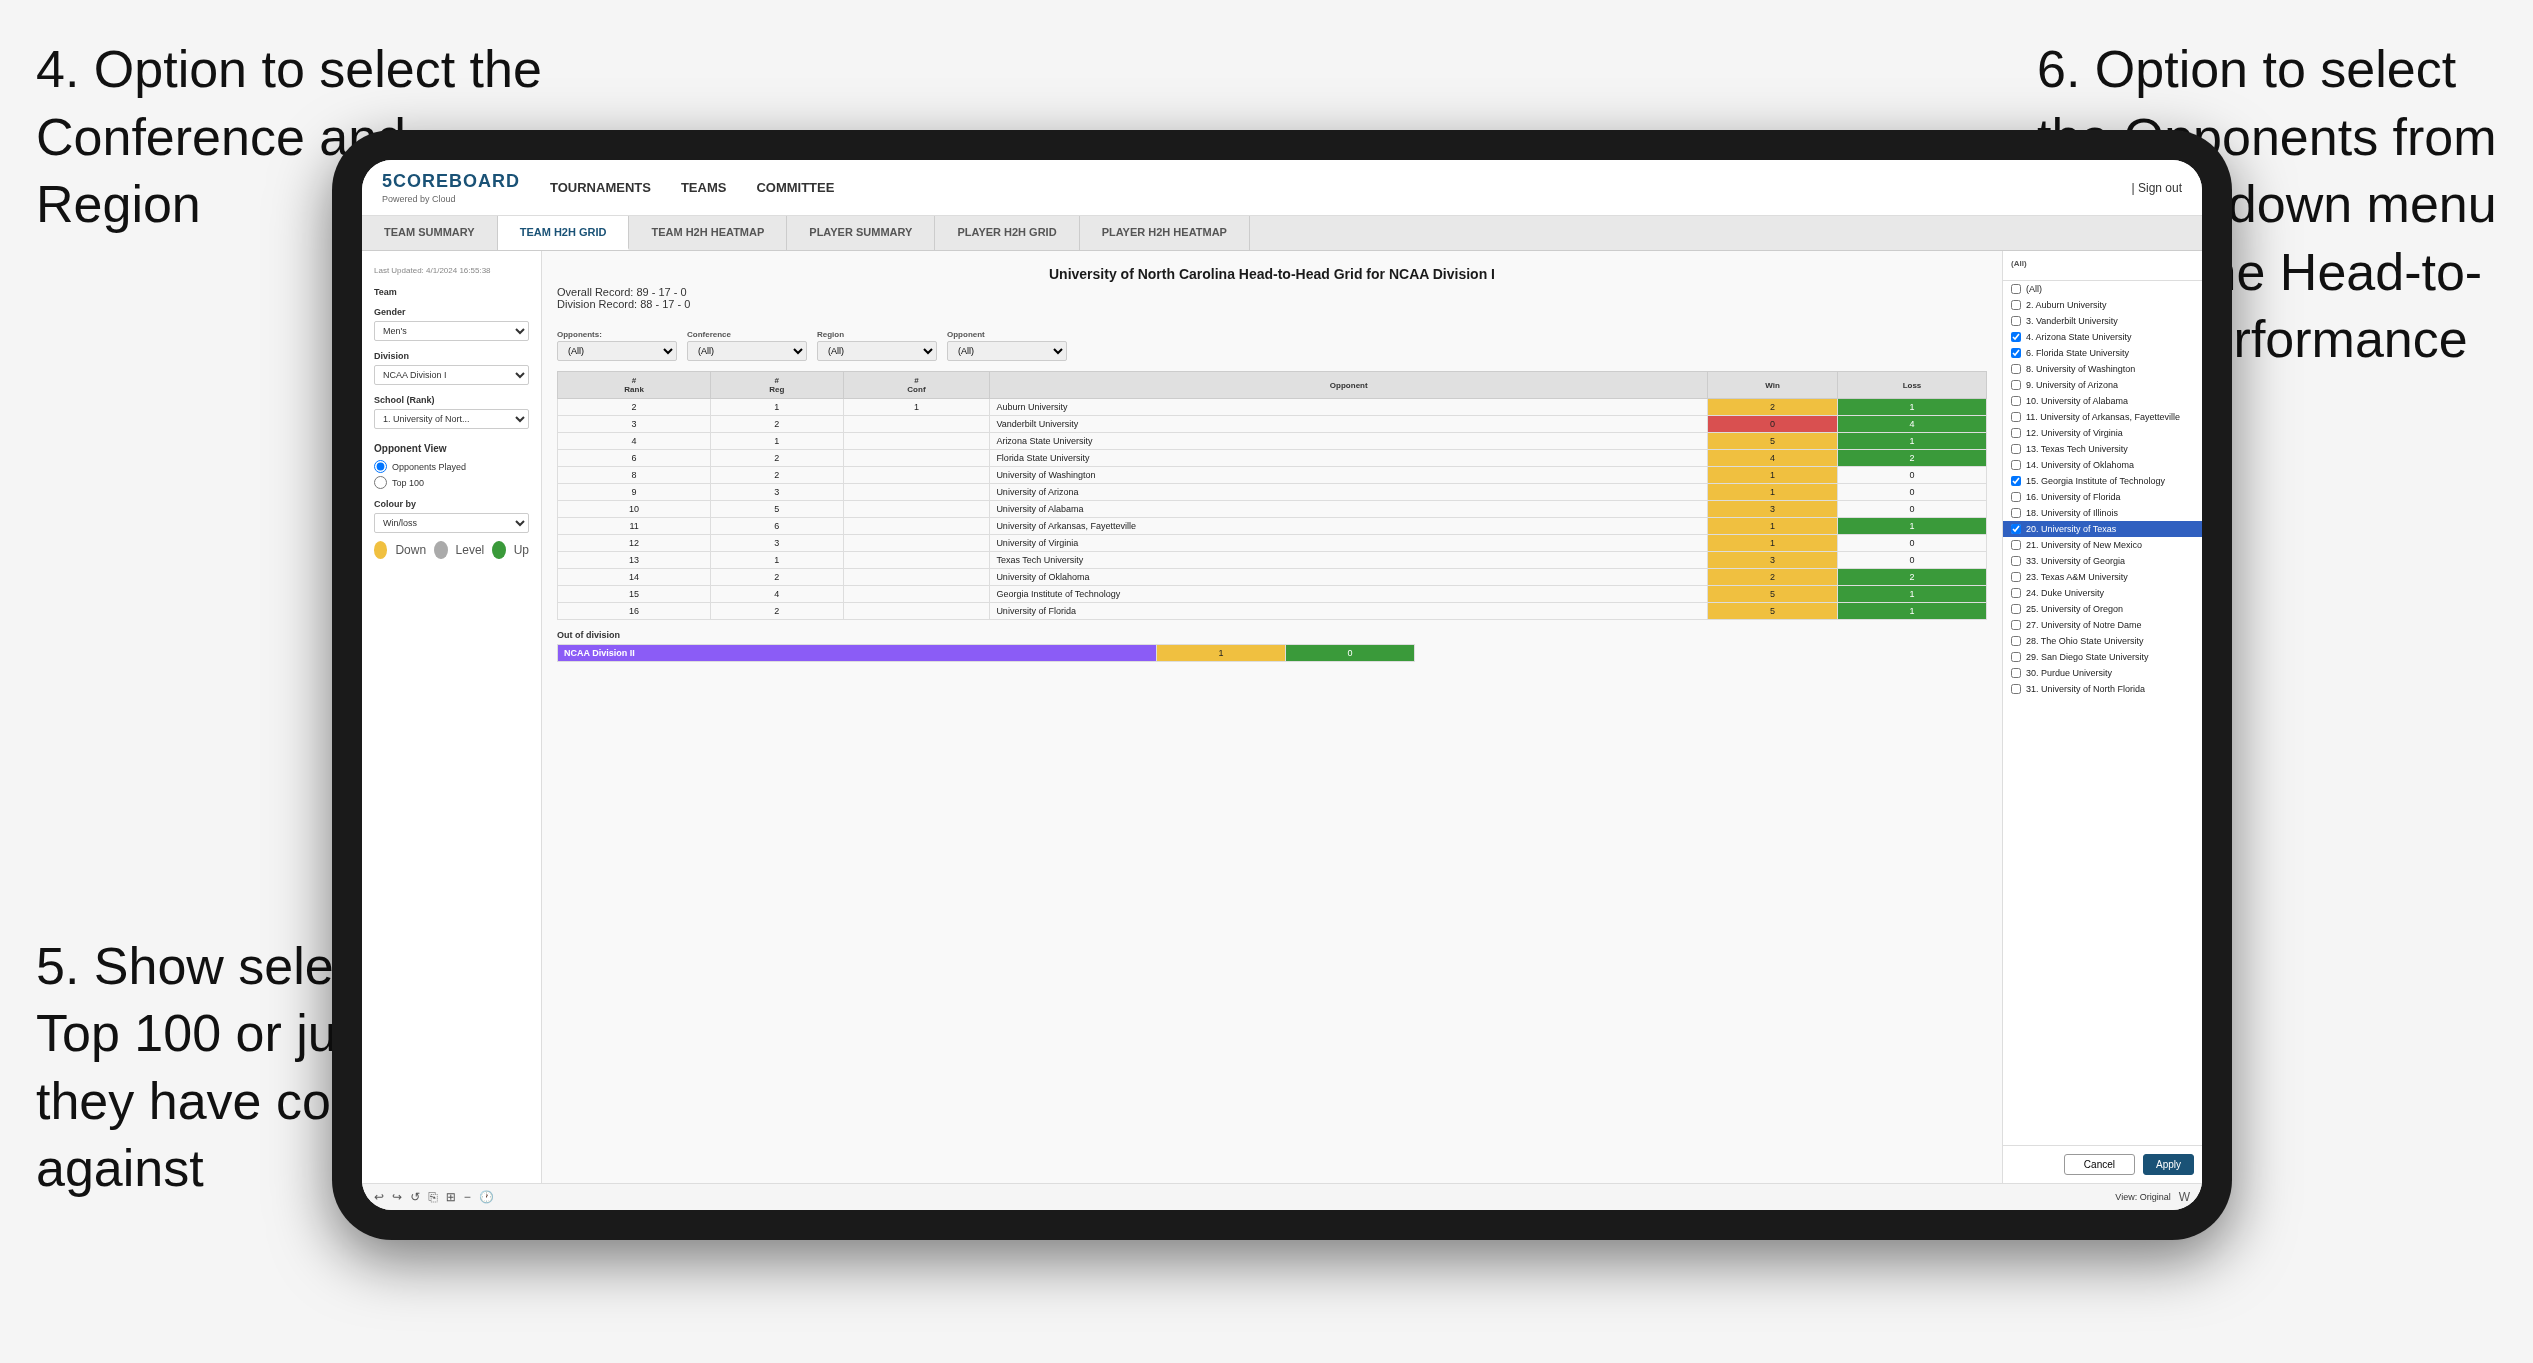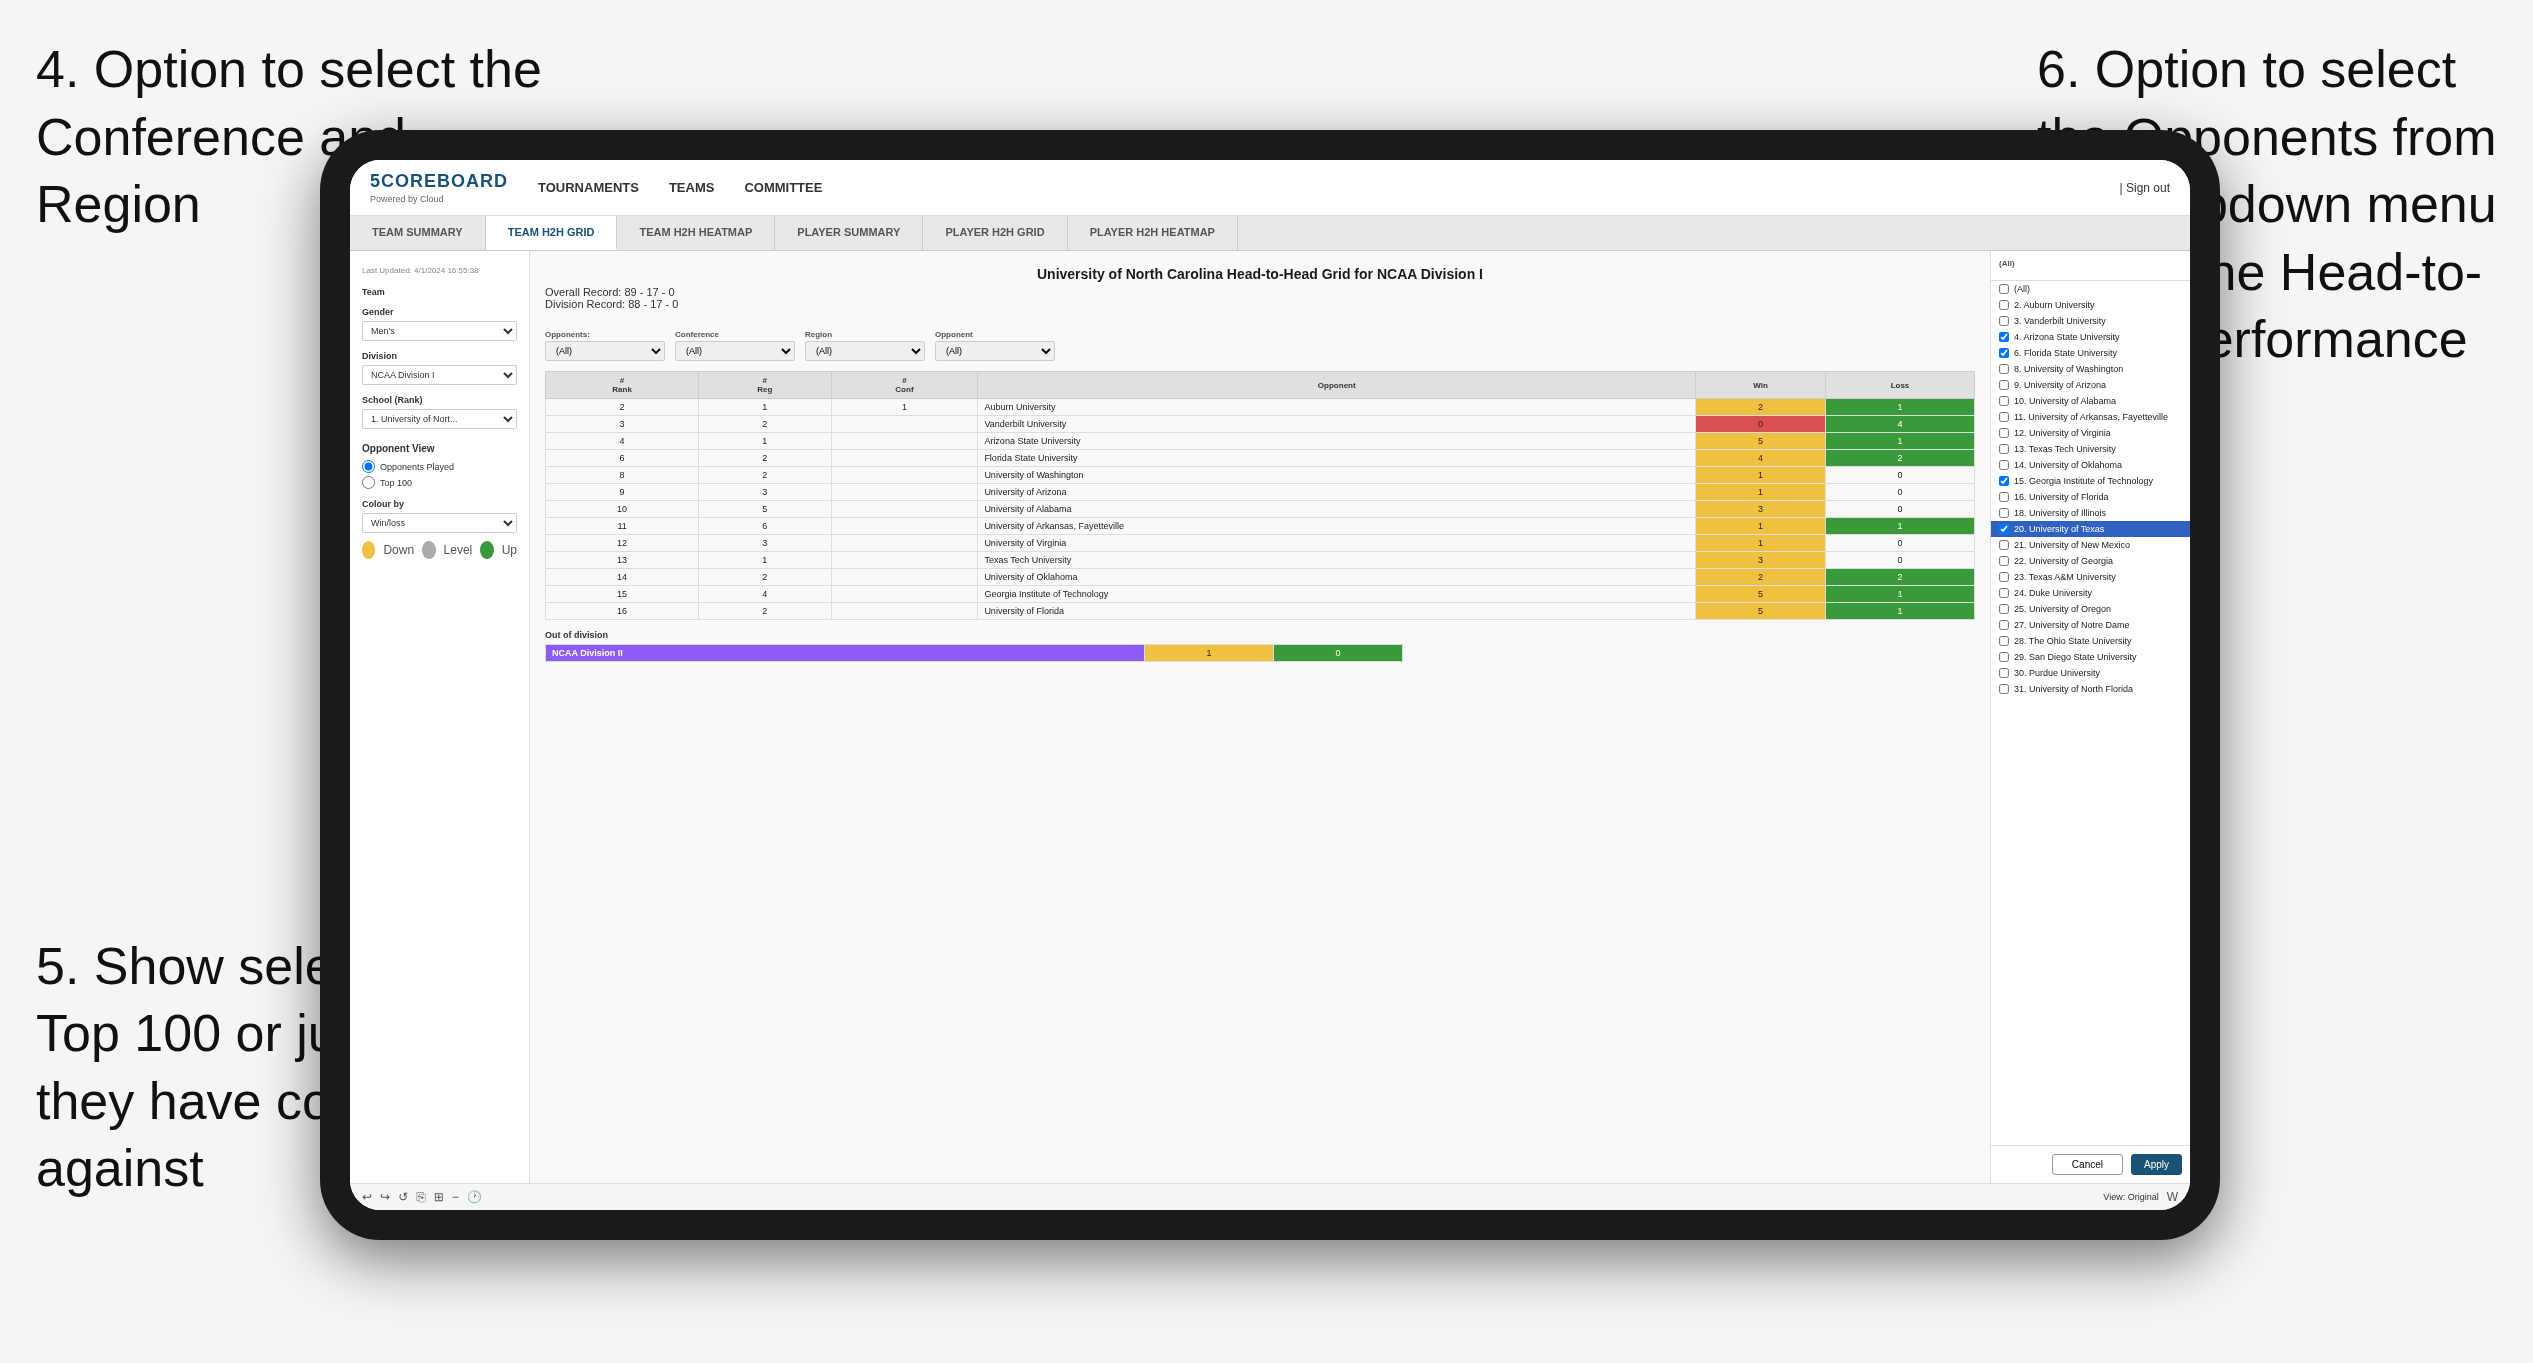--- a/index.html
+++ b/index.html
@@ -27,21 +27,21 @@
 
     
     .arrow-svg {
       position: absolute;
       pointer-events: none;
     }
 
     
     .tablet {
       position: absolute;
-      left: 320px;
+      left: 332px;
       top: 130px;
       width: 1900px;
       height: 1110px;
       background: #1a1a1a;
       border-radius: 60px;
       padding: 30px;
       box-shadow: 0 20px 60px rgba(0,0,0,0.5);
     }
 
     .tablet-screen {
@@ -726,21 +726,21 @@
             <div class="dropdown-item selected">
               <input type="checkbox" checked="" style=""> 
               <span>20. University of Texas</span>
             </div>
             <div class="dropdown-item">
               <input type="checkbox" style=""> 
               <span>21. University of New Mexico</span>
             </div>
             <div class="dropdown-item">
               <input type="checkbox" style=""> 
-              <span>22. University of Georgia</span>
+              <span>33. University of Georgia</span>
             </div>
             <div class="dropdown-item">
               <input type="checkbox" style=""> 
               <span>23. Texas A&amp;M University</span>
             </div>
             <div class="dropdown-item">
               <input type="checkbox" style=""> 
               <span>24. Duke University</span>
             </div>
             <div class="dropdown-item">

